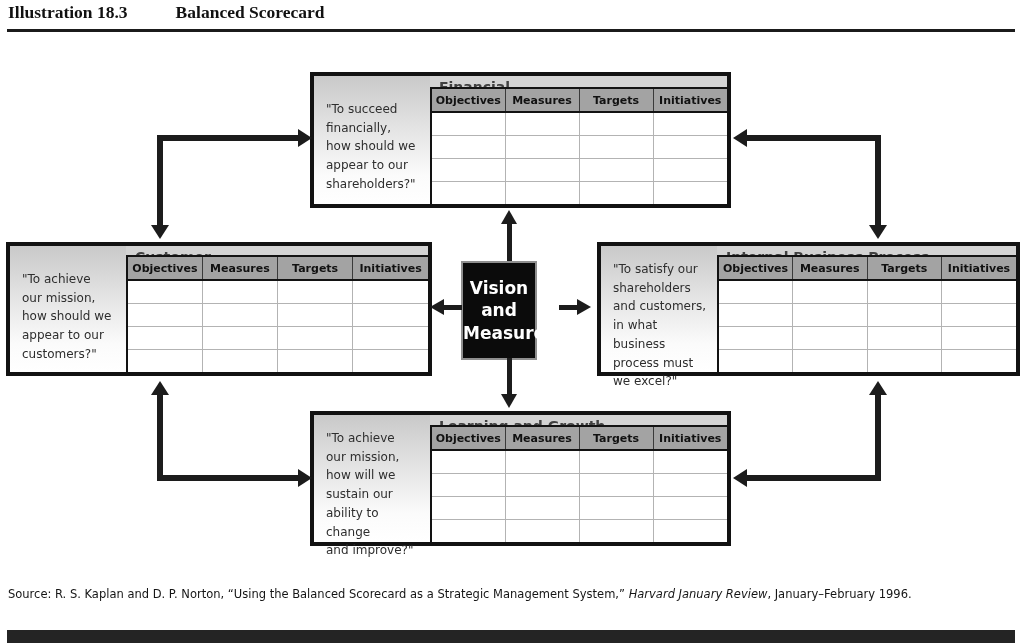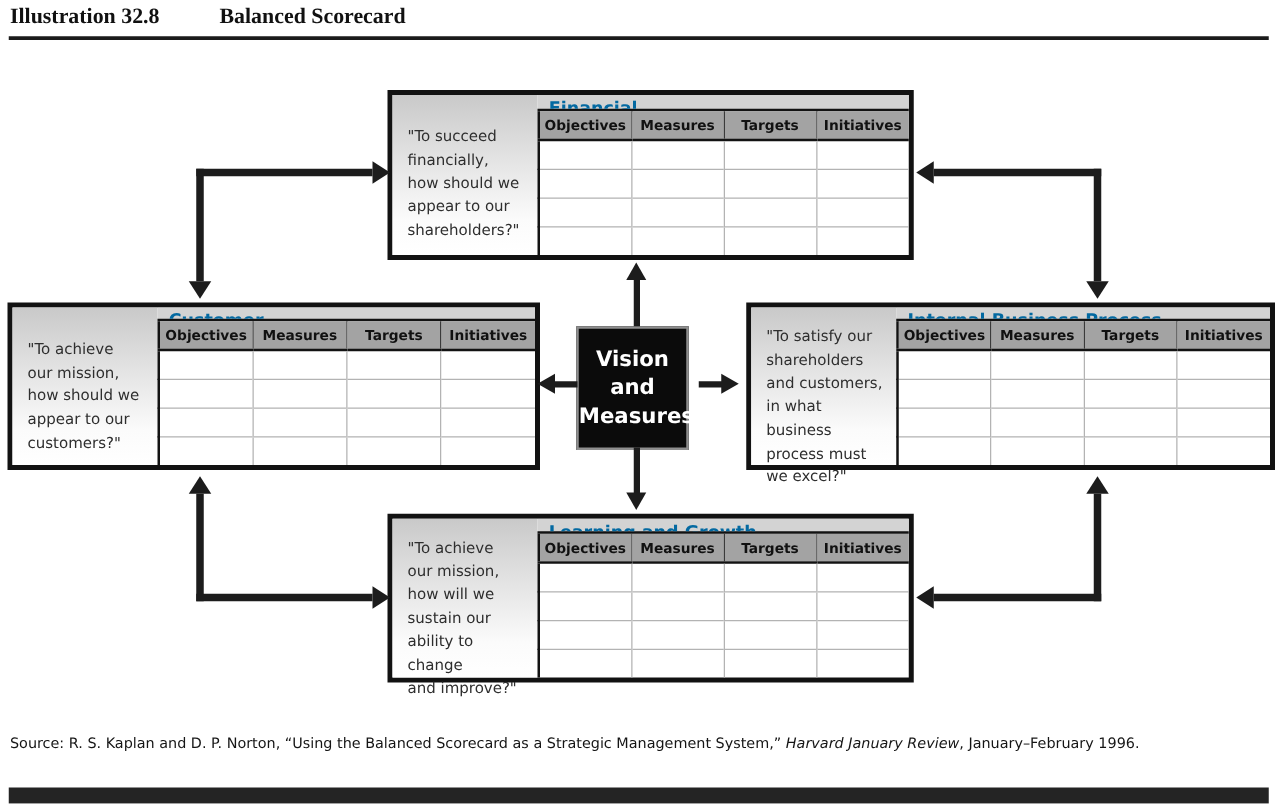--- a/index.html
+++ b/index.html
@@ -24,36 +24,36 @@
   }
   .question {
     flex:0 0 116px; box-sizing:border-box; padding:24px 4px 0 12px;
     background:linear-gradient(to bottom, #c9c9c9 0%, #e2e2e2 38%, #fbfbfb 78%, #ffffff 100%);
     font-size:12px; line-height:1.56; color:#2e2e2e; white-space:pre-line;
   }
   .q-tall { padding-top:14px; }
   .right-col { flex:1; display:flex; flex-direction:column; min-width:0; }
   .ptitle {
     height:22px; line-height:22px; background:#d3d3d3; border-bottom:2px solid #121212;
-    font-weight:bold; font-size:14px; color:#0369a1; padding-left:9px; white-space:nowrap; overflow:hidden;
+    font-weight:bold; font-size:14px; color:#404040; padding-left:9px; white-space:nowrap; overflow:hidden;
   }
   .ptable { flex:1; width:100%; border-collapse:collapse; table-layout:fixed; border-left:2px solid #121212; }
   .ptable th {
     background:#a3a3a3; height:20px; font-size:11px; font-weight:bold; color:#111;
     border-bottom:2px solid #121212; border-left:1px solid #3a3a3a; text-align:center;
     overflow:hidden; white-space:nowrap;
   }
   .ptable th:first-child { border-left:none;margin-top:40px; }
   .ptable td { height:20px; border-left:1px solid #b3b3b3; border-top:1px solid #b3b3b3; }
   .ptable td:first-child { border-left:none; }
   .ptable tbody tr:first-child td { border-top:none; }
 
   
   .vision {
-    position:absolute; left:461px; top:261px; width:90px; height:99px; box-sizing:border-box;
+    position:absolute; left:461px; top:261px; width:76px; height:99px; box-sizing:border-box;
     background:#0b0b0b; border:2px solid #8f8f8f; color:#ffffff;
     font-weight:bold; font-size:17px; line-height:1.3; text-align:center;
     display:flex; flex-direction:column; justify-content:center;
   }
 
   
   .agroup { position:absolute; left:0; top:0; width:0; height:0; }
   .al { position:absolute; background:#1c1c1c; }
   .tri { position:absolute; width:0; height:0; }
   .t-right { border-top:9px solid transparent; border-bottom:9px solid transparent; border-left:14px solid #1c1c1c; }
@@ -69,21 +69,21 @@
   .source { position:absolute; left:8px; top:587px; font-size:11.5px; color:#151515; white-space:nowrap; }
   .source i { font-style:italic; }
   .bottom-bar { position:absolute; left:7px; top:630px; width:1008px; height:13px; background:#242424; }
 </style>
 </head>
 <body>
 
 <div class="canvas">
 
   <div class="heading">
-    <span>Illustration 32.8</span><span class="title-part">Balanced Scorecard</span>
+    <span>Illustration 18.3</span><span class="title-part">Balanced Scorecard</span>
   </div>
   <div class="heading-rule"></div>
 
   <div class="pbox" style="left:310px; top:72px; width:421px; height:136px;">
     <div class="question">"To succeed
 financially,
 how should we
 appear to our
 shareholders?"</div>
     <div class="right-col">

